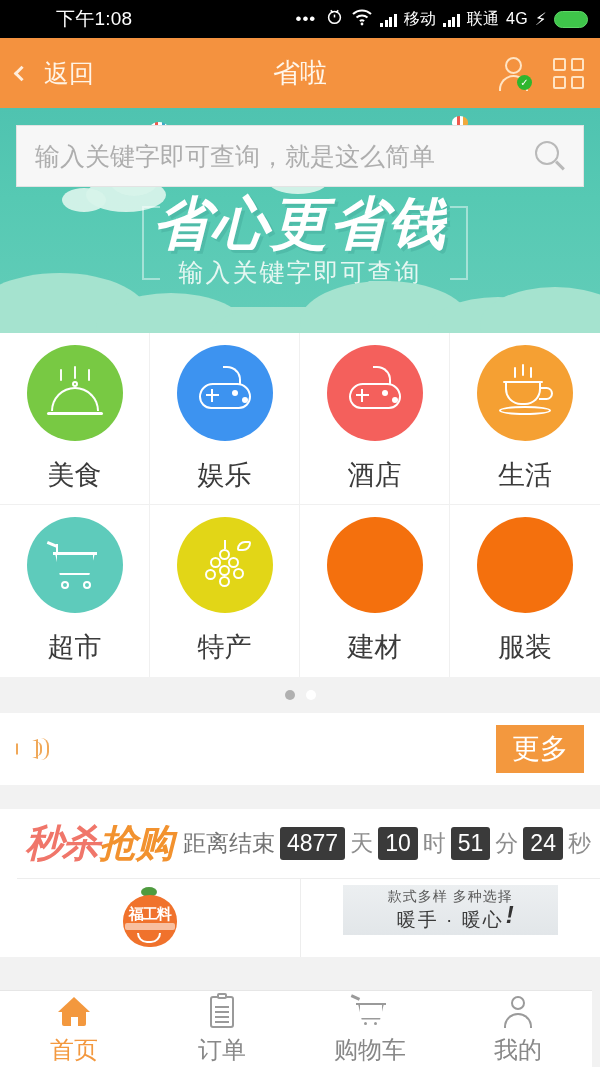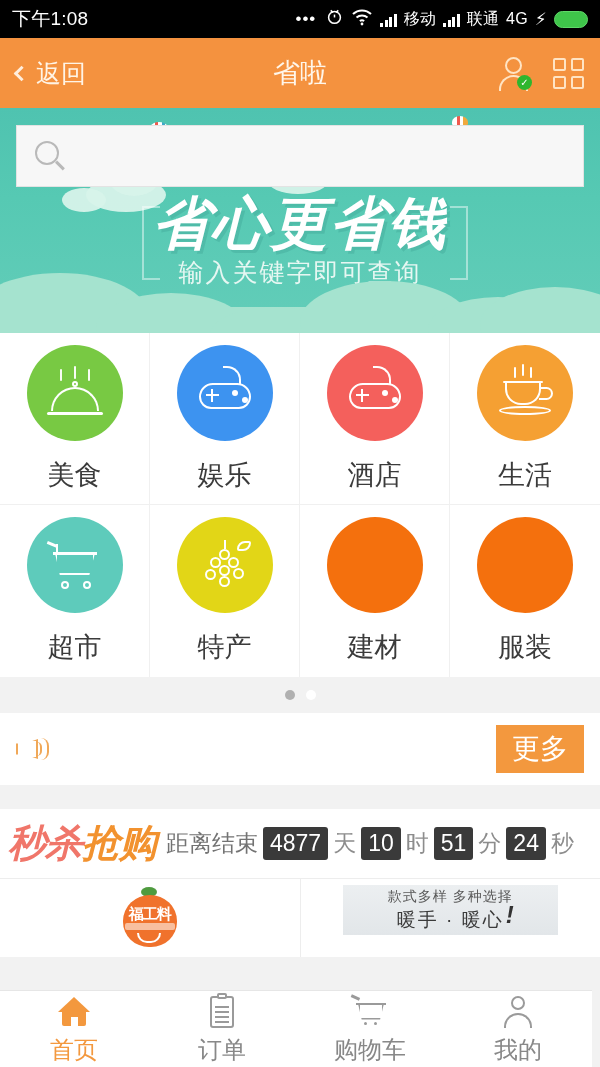--- a/index.html
+++ b/index.html
@@ -10,41 +10,41 @@
     overflow: hidden;
   }
   .phone { position: relative; width: 600px; height: 1067px; background: #f2f2f2; }
 
   
   .statusbar {
     height: 38px; background: #000; color: #fff;
     display: flex; align-items: center; padding: 0 12px;
     font-size: 19px; letter-spacing: .2px;
   }
-  .sb-time { font-size: 19px; color: #fff; }
+  .sb-time { font-size: 19px; color: #fff; margin-left: 44px; }
   .sb-right { margin-left: auto; display: flex; align-items: center; gap: 7px; }
   .sb-dots { letter-spacing: 1px; font-size: 17px; margin-right: 2px; }
   .sb-label { font-size: 16px; }
   .bars { display: flex; align-items: flex-end; gap: 1.5px; height: 15px; }
   .bars i { display: block; width: 3px; background: #fff; }
   .bars i:nth-child(1){height:4px}.bars i:nth-child(2){height:7px}
   .bars i:nth-child(3){height:10px}.bars i:nth-child(4){height:13px}
   .battery {
     width: 34px; height: 17px; border-radius: 9px;
     background: #3fc54a; border: 1px solid #5fd968;
   }
   .bolt { font-size: 17px; }
 
   
   .header {
     height: 70px; background: #f4923f;
     display: flex; align-items: center; padding: 0 16px;
     position: relative;
   }
-  .back { display: flex; align-items: center; gap: 4px; color: #fff4e6; font-size: 25px; }
+  .back { display: flex; align-items: center; gap: 12px; color: #fff4e6; font-size: 25px; }
   .back .chev {
     display:inline-block; width:11px; height:11px;
     border-left: 3px solid #ffeedd; border-bottom: 3px solid #ffeedd;
     transform: rotate(45deg); margin-right: 5px;
   }
   .title {
     position: absolute; left: 0; right: 0; text-align: center;
     font-size: 27px; color: #fff6ea; pointer-events: none; font-family: Liberation Serif, serif;
   }
   .hdr-icons { margin-left: auto; display: flex; align-items: center; gap: 22px; z-index: 2; }
@@ -209,20 +209,21 @@
     background:#f3983e; color:#fff; font-size:28px;
     padding:7px 16px; line-height:1.2;
   }
 
   
   .gap { height:24px; background:#f2f2f2; }
   .flash { background:#fff; }
   .flash-head {
     display:flex; padding:9px 14px 9px 8px;
     border-bottom:1px solid #ededed;
+    margin-left:17px;
   }
   .fs-logo {
     font-size:38px; font-weight:bold; font-style:italic;
     font-family:"DejaVu Sans","Liberation Sans",sans-serif;
     letter-spacing:-1px; white-space:nowrap;
   }
   .fs-logo .a { color:#f0766a; }
   .fs-logo .b { color:#f2922f; }
   .cd { margin-left:10px; display:flex; align-items:center; gap:5px; white-space:nowrap; }
   .cd .lbl { color:#737373; font-size:23px; }
@@ -387,20 +388,21 @@
       <div class="base"></div>
       <div class="c" style="left:-30px;width:180px;height:90px;"></div>
       <div class="c" style="left:96px;width:150px;height:70px;"></div>
       <div class="c" style="left:210px;width:130px;height:56px;"></div>
       <div class="c" style="left:300px;width:170px;height:82px;"></div>
       <div class="c" style="left:428px;width:140px;height:66px;"></div>
       <div class="c" style="right:-30px;width:150px;height:76px;"></div>
     </div>
 
     <div class="searchwrap">
+      <span class="ph">输入关键字即可查询，就是这么简单</span>
       <span class="mag">
         <span class="ring"></span>
           <span class="hdl"></span>
       </span>
     </div>
   </div>
 
   <div class="grid">
 
     <div class="cell">

